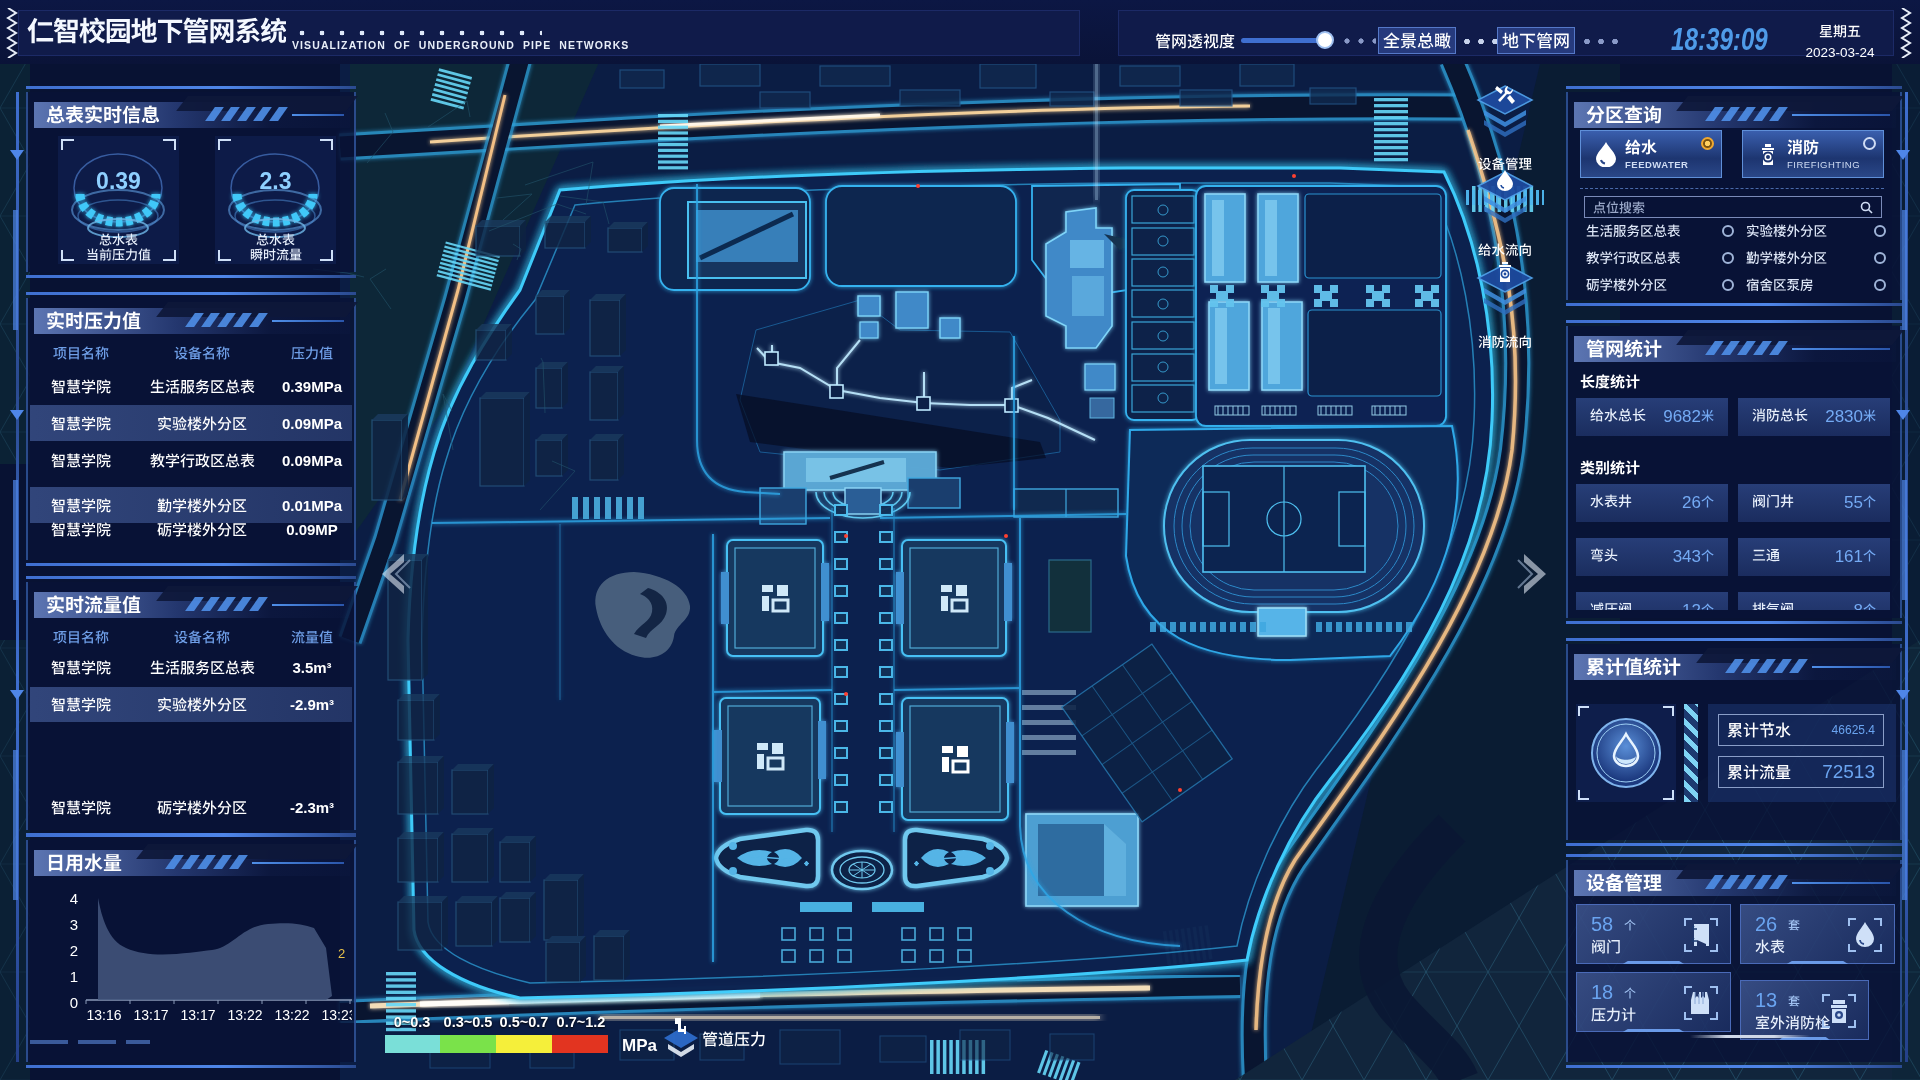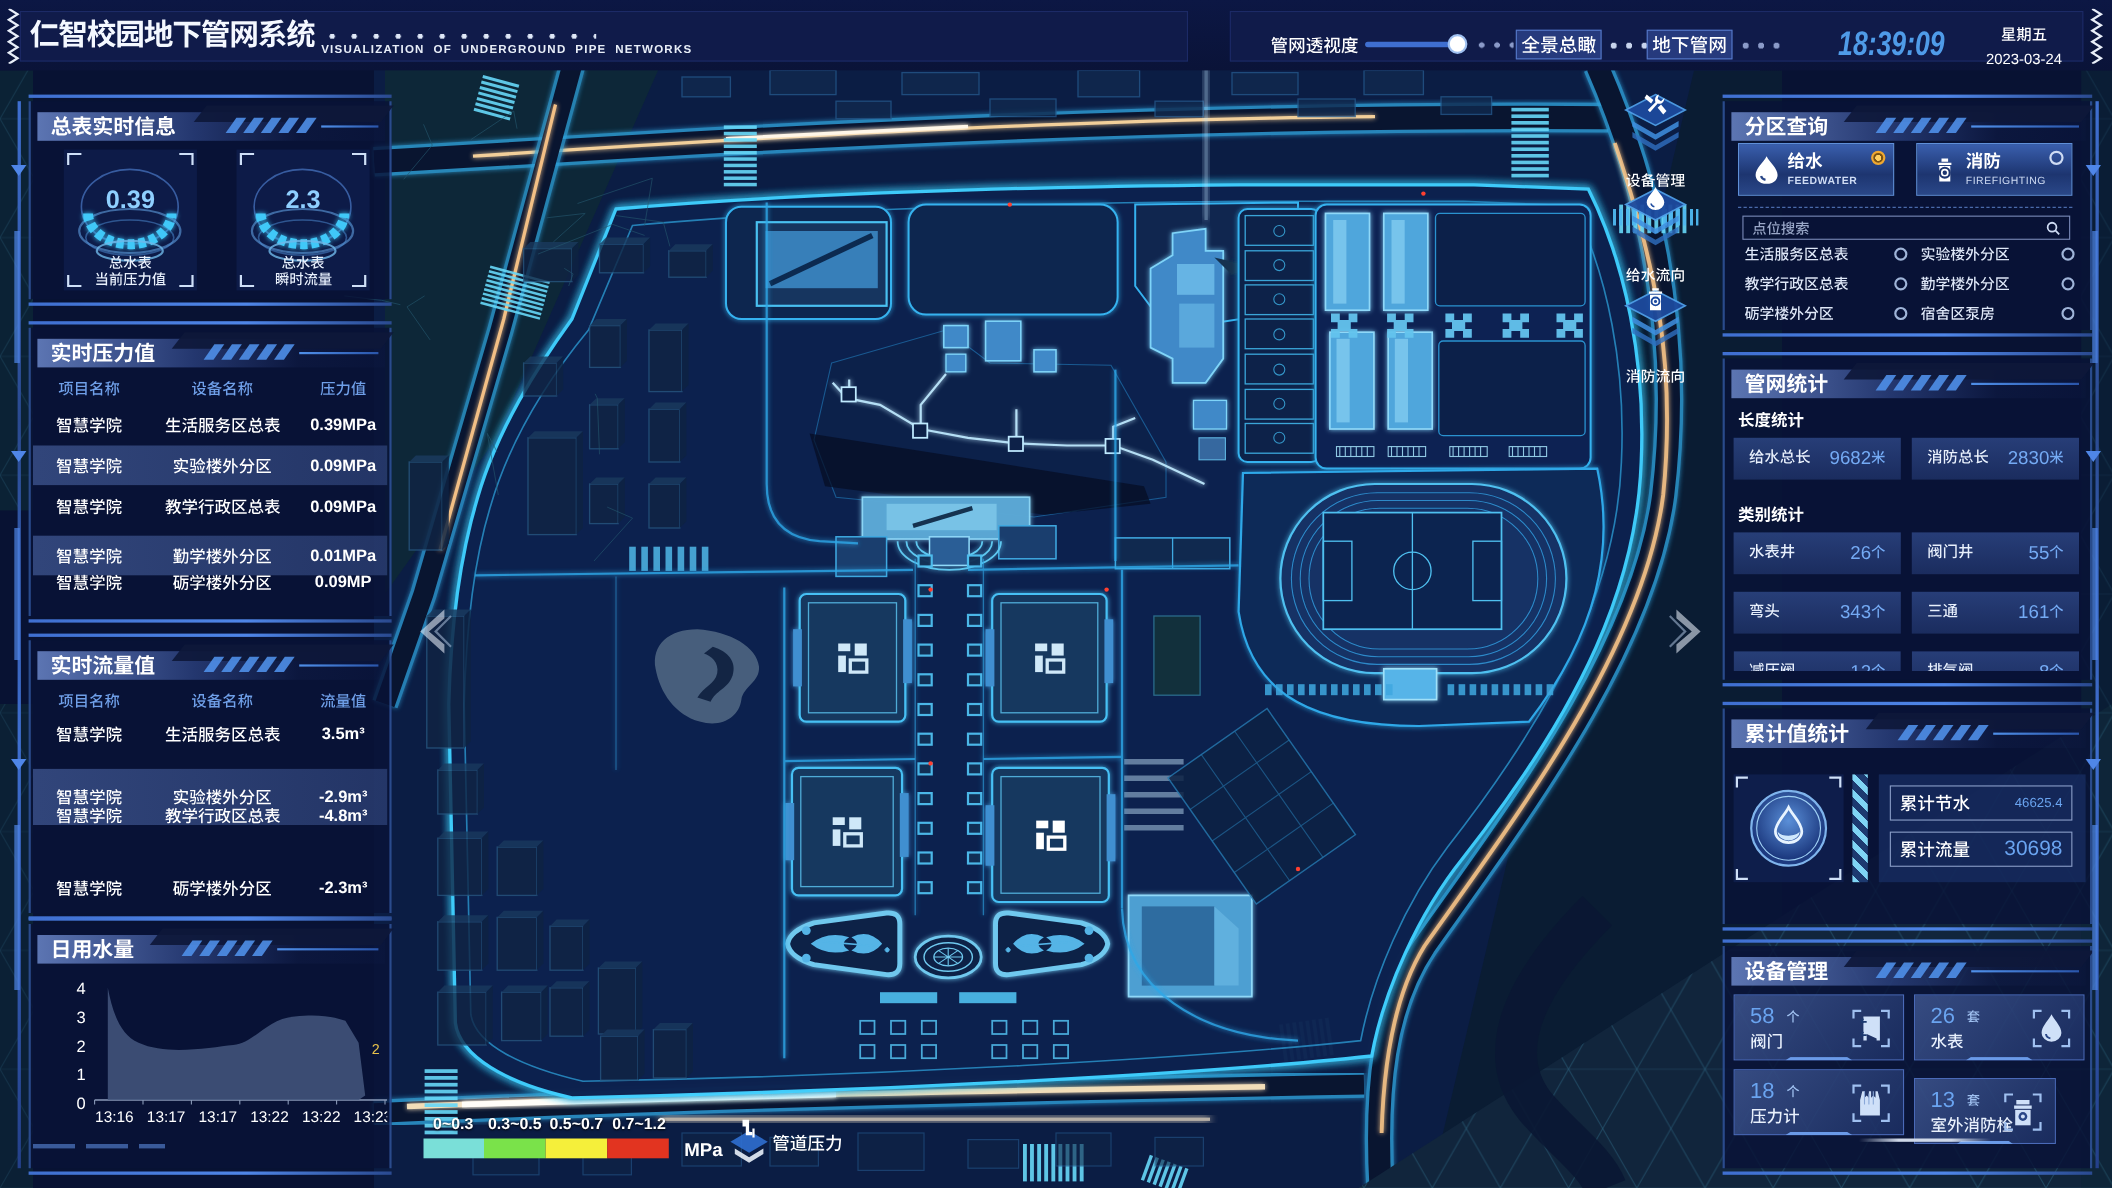--- a/index.html
+++ b/index.html
@@ -1106,62 +1106,40 @@
           <use href="#m6d3b" x="1000"></use>
           <use href="#m670d" x="2000"></use>
           <use href="#m52a1" x="3000"></use>
           <use href="#m533a" x="4000"></use>
           <use href="#m603b" x="5000"></use>
           <use href="#m8868" x="6000"></use>
         </svg>
       </div>
       <div class="c3">3.5m³</div>
     </div>
-<div class="trow hl" style="top:117px;height:51px">
+<div class="trow hl" style="top:105px;height:35px">
       <div class="c1">
         <svg class="zt " width="60.0" height="15" viewBox="0 0 4000 1000" fill="#fff">
           <use href="#m667a" x="0"></use>
           <use href="#m6167" x="1000"></use>
           <use href="#m5b66" x="2000"></use>
           <use href="#m9662" x="3000"></use>
         </svg>
       </div>
       <div class="c2">
         <svg class="zt " width="90.0" height="15" viewBox="0 0 6000 1000" fill="#fff">
           <use href="#m5b9e" x="0"></use>
           <use href="#m9a8c" x="1000"></use>
           <use href="#m697c" x="2000"></use>
           <use href="#m5916" x="3000"></use>
           <use href="#m5206" x="4000"></use>
           <use href="#m533a" x="5000"></use>
         </svg>
       </div>
       <div class="c3">-2.9m³</div>
-    </div>
-<div class="trow" style="top:142px;height:35px">
-      <div class="c1">
-        <svg class="zt " width="60.0" height="15" viewBox="0 0 4000 1000" fill="#fff">
-          <use href="#m667a" x="0"></use>
-          <use href="#m6167" x="1000"></use>
-          <use href="#m5b66" x="2000"></use>
-          <use href="#m9662" x="3000"></use>
-        </svg>
-      </div>
-      <div class="c2">
-        <svg class="zt " width="105.0" height="15" viewBox="0 0 7000 1000" fill="#fff">
-          <use href="#m6559" x="0"></use>
-          <use href="#m5b66" x="1000"></use>
-          <use href="#m884c" x="2000"></use>
-          <use href="#m653f" x="3000"></use>
-          <use href="#m533a" x="4000"></use>
-          <use href="#m603b" x="5000"></use>
-          <use href="#m8868" x="6000"></use>
-        </svg>
-      </div>
-      <div class="c3">-4.8m³</div>
     </div>
 <div class="trow" style="top:216px;height:18px;overflow:hidden">
       <div class="c1">
         <svg class="zt " width="60.0" height="15" viewBox="0 0 4000 1000" fill="#fff">
           <use href="#m667a" x="0"></use>
           <use href="#m6167" x="1000"></use>
           <use href="#m5b66" x="2000"></use>
           <use href="#m9662" x="3000"></use>
         </svg>
       </div>
@@ -1532,21 +1510,21 @@
         </svg>
         <span style="font-size:12px;color:#6aa4f0">46625.4</span>
       </div>
 <div class="abs" style="left:10px;top:52px;width:166px;height:32px;border:1.5px solid #8a9ec8;display:flex;align-items:center;justify-content:space-between;padding:0 8px">
         <svg class="zt " width="64.0" height="16" viewBox="0 0 4000 1000" fill="#fff">
           <use href="#m7d2f" x="0"></use>
           <use href="#m8ba1" x="1000"></use>
           <use href="#m6d41" x="2000"></use>
           <use href="#m91cf" x="3000"></use>
         </svg>
-        <span style="font-size:19px;color:#6aa4f0">30698</span>
+        <span style="font-size:19px;color:#6aa4f0">72513</span>
       </div>
 </div>
 </div>
 
 <div class="panel" style="left:1566px;top:860px;width:336px;height:202px">
 <div class="ph">
       <i style="position:absolute;left:108px;right:-2px;top:-6px;height:15px;background:rgba(14,24,58,.92);transform:skewX(-38deg)"></i>
       <span class="tt"><svg class="zt " width="76.0" height="19" viewBox="0 0 4000 1000" fill="#fff">
           <use href="#b8bbe" x="0"></use>
           <use href="#b5907" x="1000"></use>

